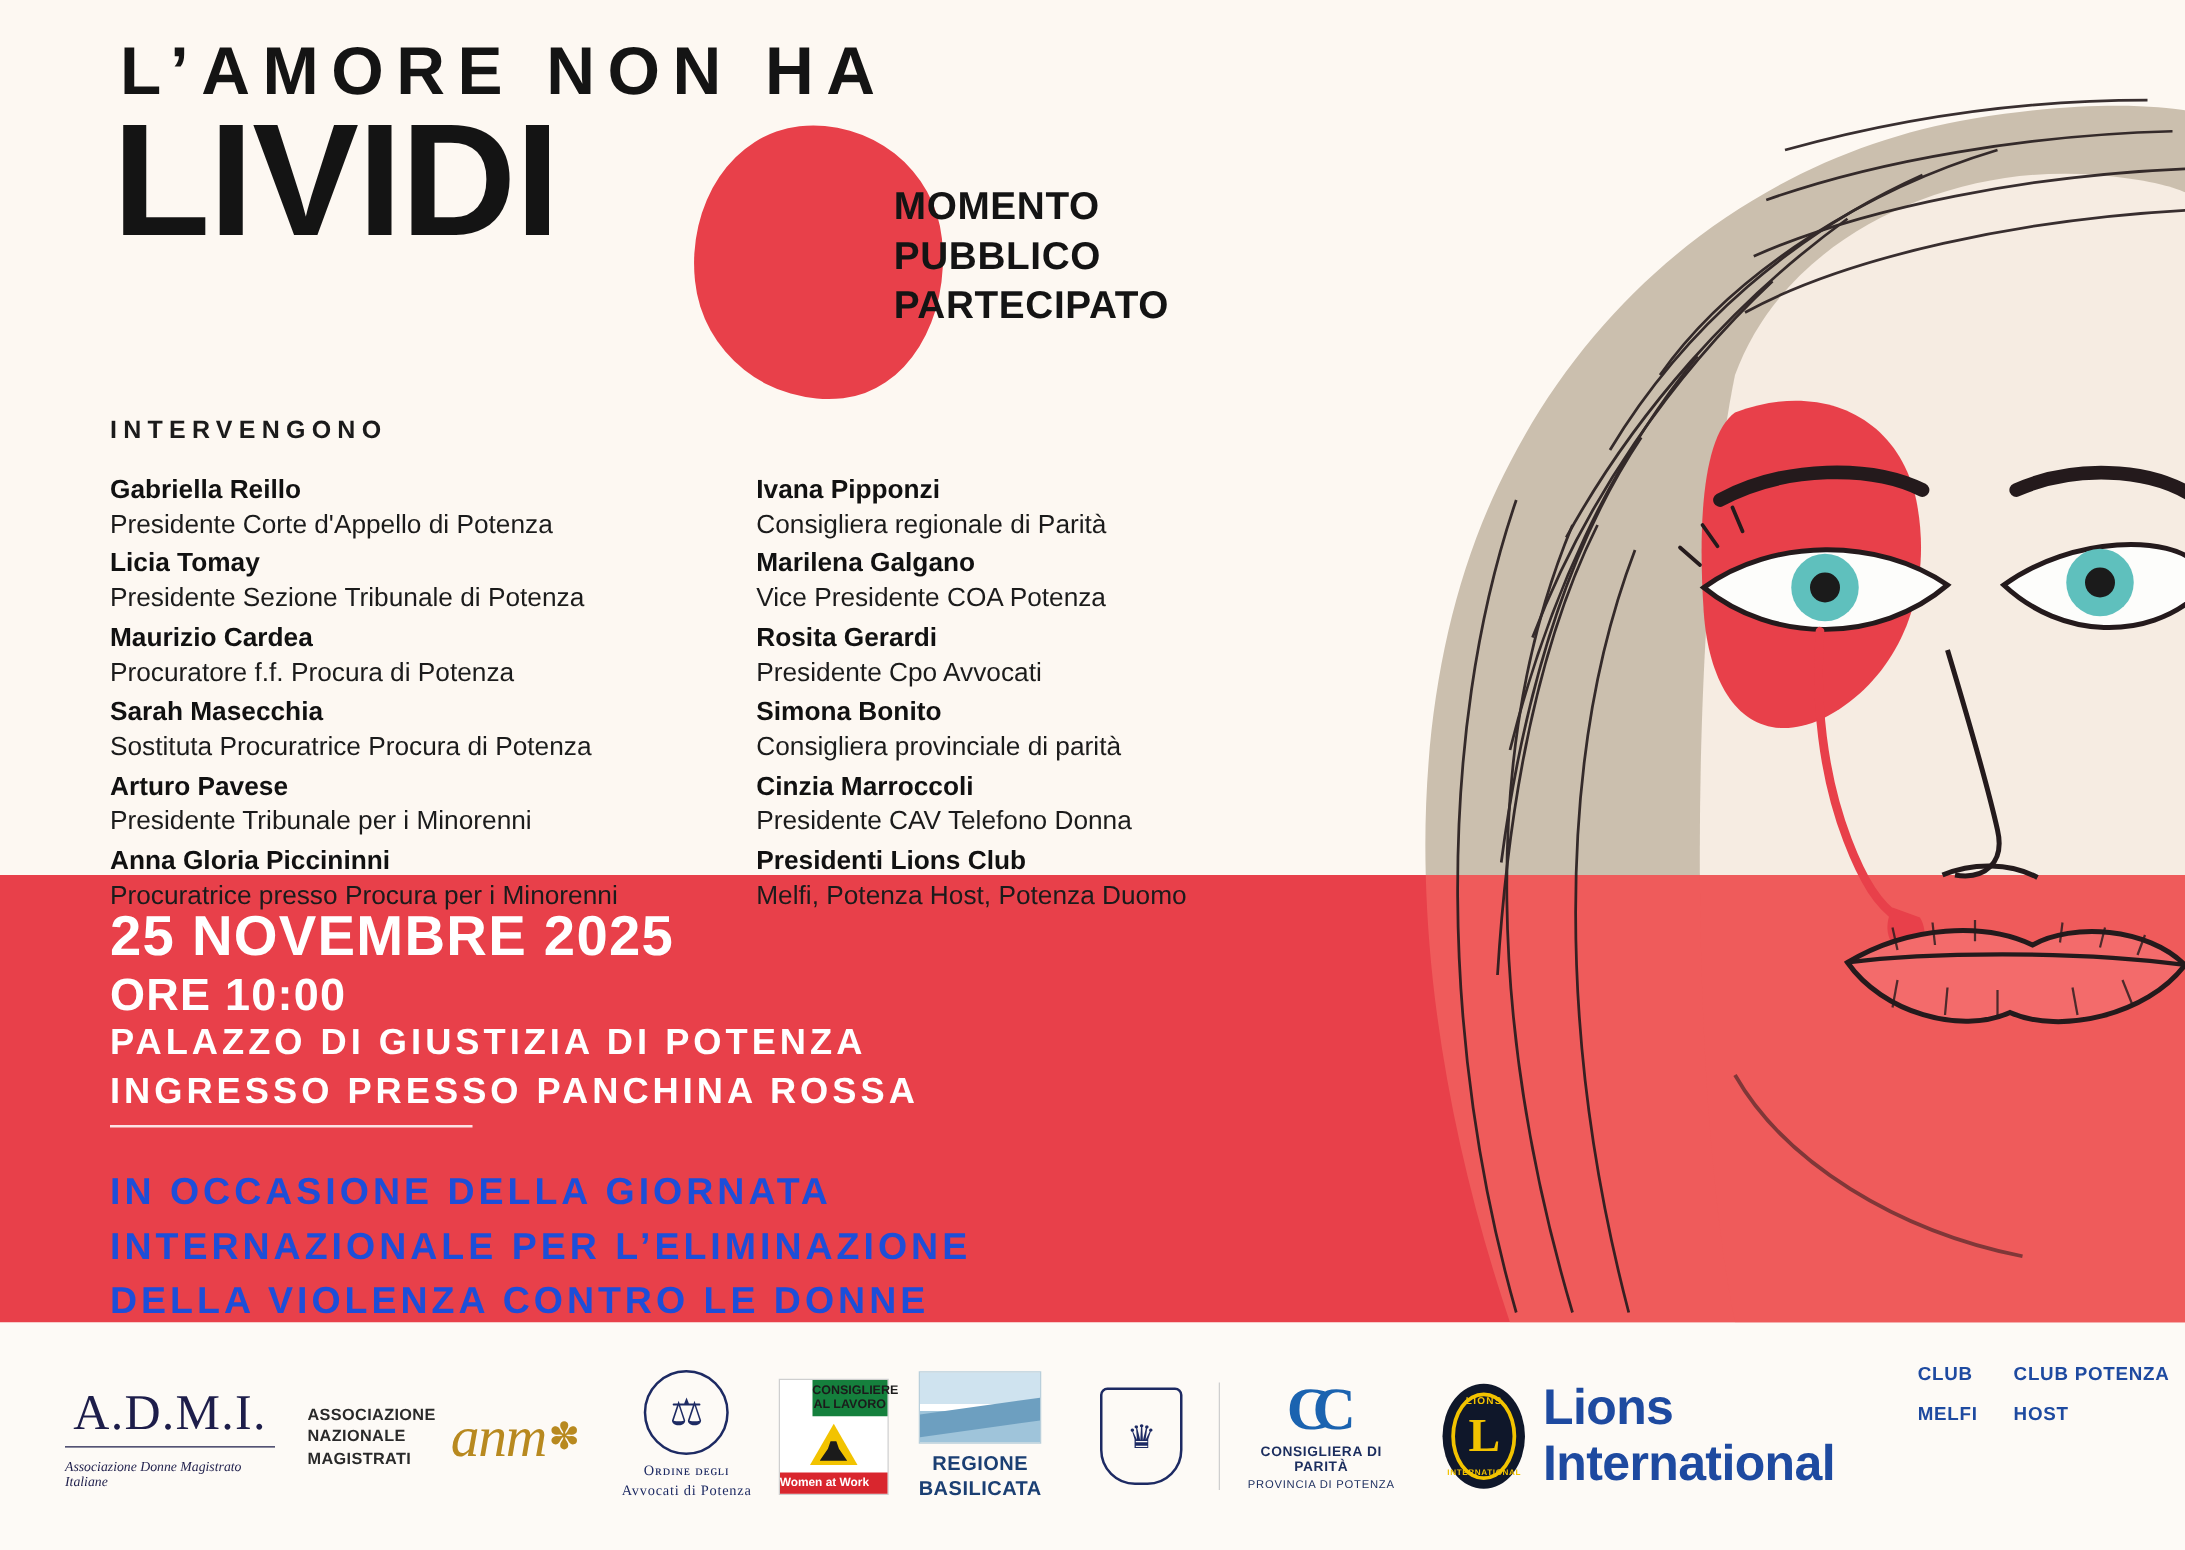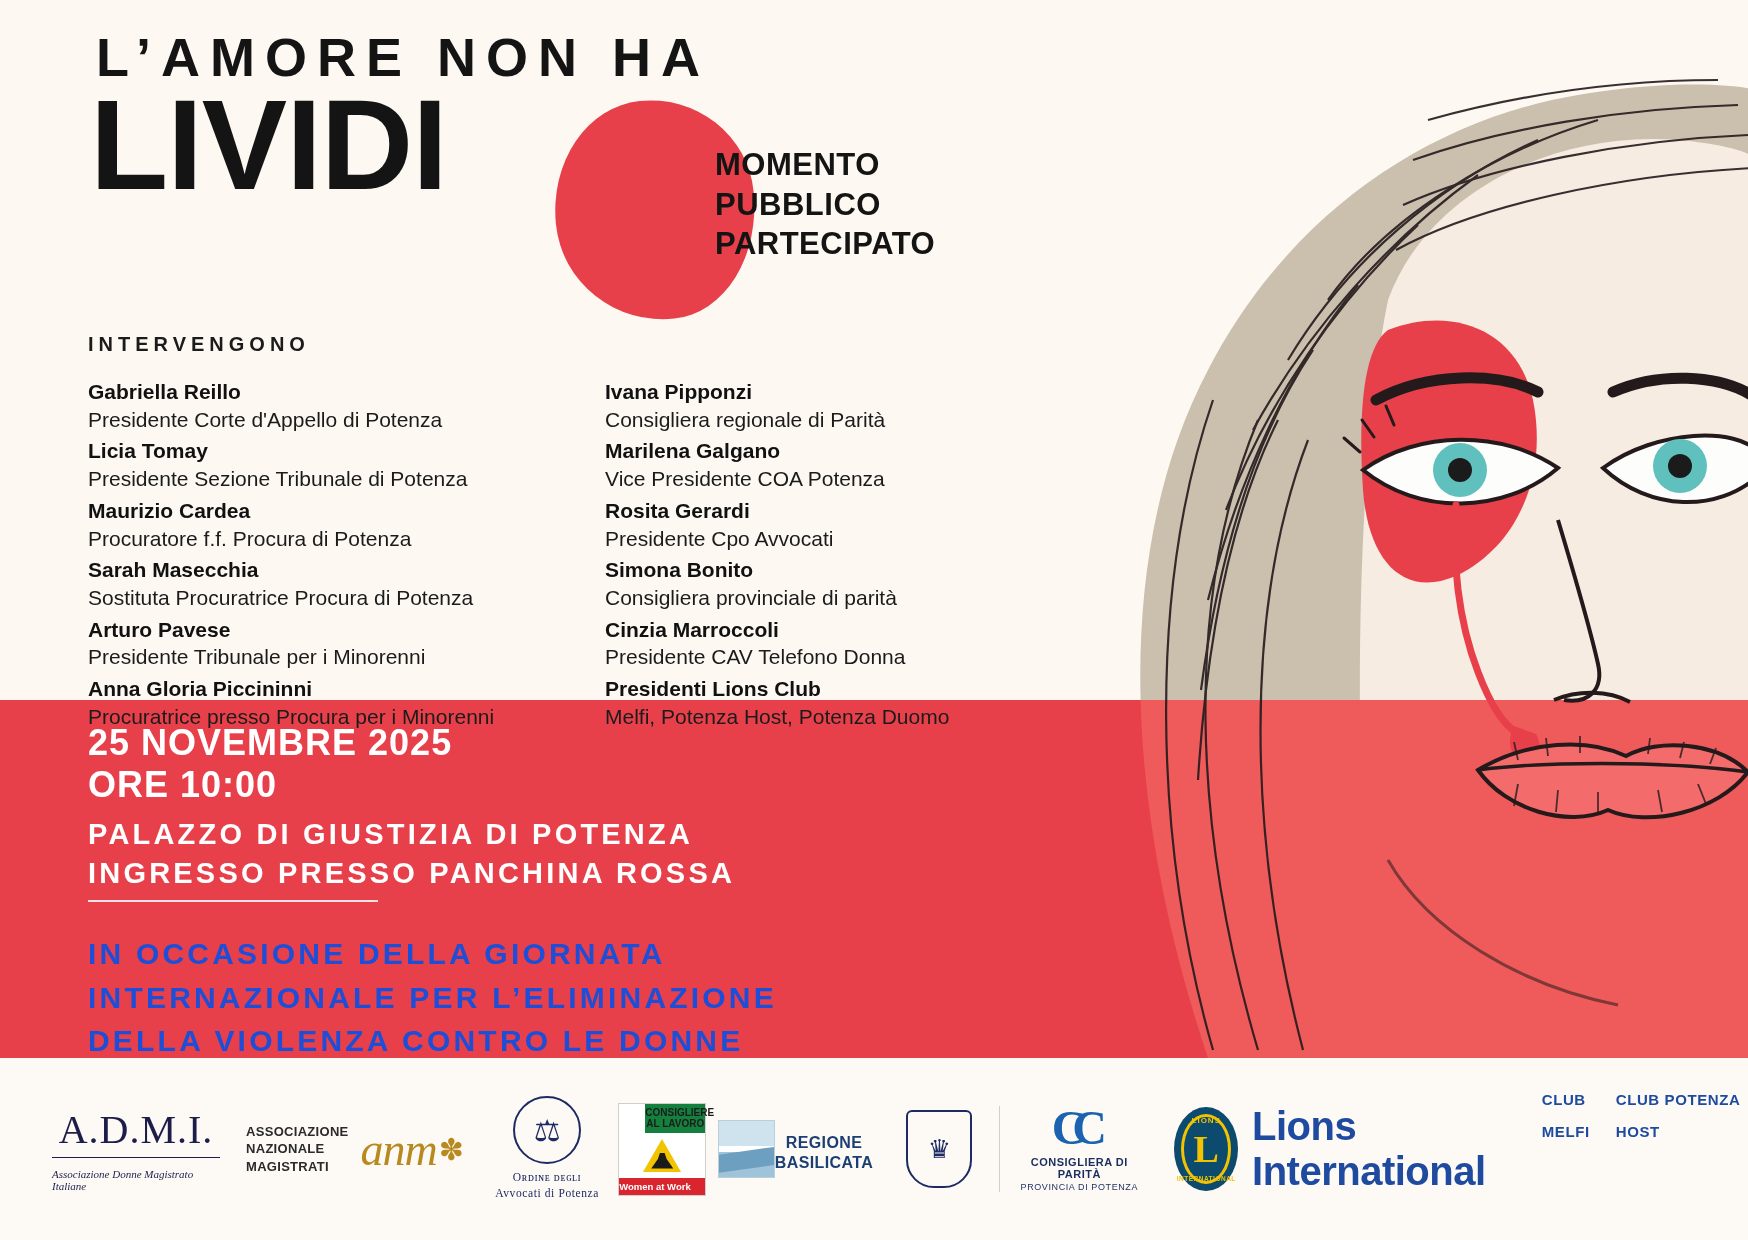--- a/index.html
+++ b/index.html
@@ -47,21 +47,21 @@
     font-size:20px;font-weight:bold;letter-spacing:5px;color:#1b1b1b;
   }
   .speakers{position:absolute;left:88px;top:378px;width:1000px;display:flex;gap:34px;}
   .spk-col{width:540px;}
   .spk{margin-bottom:4px;}
   .spk-name{font-size:21px;font-weight:bold;color:#111;line-height:1.32;}
   .spk-role{font-size:21px;color:#1b1b1b;line-height:1.32;}
 
   
   .when{position:absolute;left:88px;top:722px;}
-  .when-date{font-size:36px;font-weight:bold;color:#fff;letter-spacing:1px;line-height:1.18;}
+  .when-date{font-size:45px;font-weight:bold;color:#fff;letter-spacing:1px;line-height:1.18;}
   .when-time{font-size:36px;font-weight:bold;color:#fff;letter-spacing:1px;line-height:1.18;}
   .where{position:absolute;left:88px;top:815px;}
   .where-l{font-size:29px;font-weight:bold;color:#fff;letter-spacing:3.2px;line-height:1.33;}
   .rule{position:absolute;left:88px;top:900px;width:290px;height:2px;background:#ffffff;opacity:.85;}
   .occasion{position:absolute;left:88px;top:932px;}
   .occ-l{font-size:30px;font-weight:bold;color:#1d4ed8;letter-spacing:3.2px;line-height:1.45;}
 
   
   .logos{
     position:absolute;left:0;top:1058px;width:1748px;height:182px;
@@ -83,39 +83,39 @@
   .ord-t{font-family:"Liberation Serif",serif;font-size:11.5px;color:#1d2a63;text-align:center;margin-top:6px;line-height:1.35;letter-spacing:.6px;}
 
   .l-cons{margin-left:10px;width:108px;flex-direction:column;}
   .cons-box{width:86px;border:1px solid #cfcfcf;background:#fff;}
   .cons-top{background:#15803d;color:#1b1b1b;font-size:10px;font-weight:bold;text-align:center;padding:3px 0;line-height:1.15;margin-left:26px;}
   .cons-mid{display:flex;align-items:center;justify-content:center;padding:6px 0;}
   .tri{width:0;height:0;border-left:19px solid transparent;border-right:19px solid transparent;border-bottom:33px solid #f2c300;position:relative;}
   .tri::after{content:"";position:absolute;left:-11px;top:14px;width:22px;height:16px;background:#1b1b1b;clip-path:polygon(40% 0,60% 0,70% 40%,100% 100%,0 100%,30% 40%);}
   .cons-bot{background:#d9262e;color:#fff;font-size:9.5px;font-weight:bold;padding:3px 0;}
 
-  .l-regione{margin-left:12px;width:155px;flex-direction:row;}
+  .l-regione{margin-left:12px;width:155px;flex-direction:column;}
   .reg-img{width:96px;height:56px;background:linear-gradient(#cfe3ef 0 45%,#ffffff 45% 55%,#9fc4da 55% 100%);border:1px solid #b9cfdb;position:relative;overflow:hidden;}
   .reg-img::before{content:"";position:absolute;left:-10px;top:26px;width:130px;height:18px;background:#6d9fc0;transform:rotate(-8deg);}
   .reg-t{font-size:16px;font-weight:bold;color:#1b3f73;text-align:center;line-height:1.2;margin-top:7px;letter-spacing:.4px;}
 
   .l-provincia{margin-left:24px;width:110px;flex-direction:column;}
   .prov-crest{width:62px;height:74px;border:2px solid #1d2a63;border-radius:6px 6px 28px 28px;display:flex;align-items:center;justify-content:center;color:#1d2a63;font-size:26px;}
 
   .divider{width:1px;height:86px;background:#cfcfcf;margin-left:18px;}
 
   .l-parita{margin-left:18px;width:160px;flex-direction:column;}
   .par-c{display:flex;align-items:center;justify-content:center;}
   .par-c span{color:#1b63b0;font-size:48px;font-weight:bold;font-family:"Liberation Serif",serif;line-height:.9;}
   .par-c .c2{color:#1b63b0;margin-left:-14px;}
   .par-t{font-size:11px;font-weight:bold;color:#1b2d5e;text-align:center;margin-top:6px;letter-spacing:.5px;}
   .par-t2{font-size:9px;color:#1b2d5e;text-align:center;letter-spacing:.6px;margin-top:2px;}
 
   .l-lions{margin-left:34px;display:flex;align-items:center;}
-  .lion-badge{width:84px;height:84px;border-radius:50%;background:#0c4a6e;display:flex;align-items:center;justify-content:center;position:relative;}
+  .lion-badge{width:84px;height:84px;border-radius:50%;background:#0f172a;display:flex;align-items:center;justify-content:center;position:relative;}
   .lion-badge::before{content:"";position:absolute;inset:7px;border-radius:50%;border:3px solid #f2c300;}
   .lion-L{color:#f2c300;font-size:38px;font-weight:bold;font-family:"Liberation Serif",serif;}
   .lion-top{position:absolute;top:9px;left:0;right:0;text-align:center;color:#f2c300;font-size:8px;font-weight:bold;letter-spacing:1px;}
   .lion-bot{position:absolute;bottom:9px;left:0;right:0;text-align:center;color:#f2c300;font-size:6.5px;font-weight:bold;letter-spacing:.5px;}
   .lion-word{font-size:40px;font-weight:bold;color:#1e4aa0;margin-left:14px;letter-spacing:-.5px;}
 
   .l-clubs{margin-left:26px;flex-direction:row;align-items:flex-start;}
   .club{font-size:15px;font-weight:bold;color:#1e4aa0;letter-spacing:.6px;line-height:2.1;}
 </style>
 </head>

